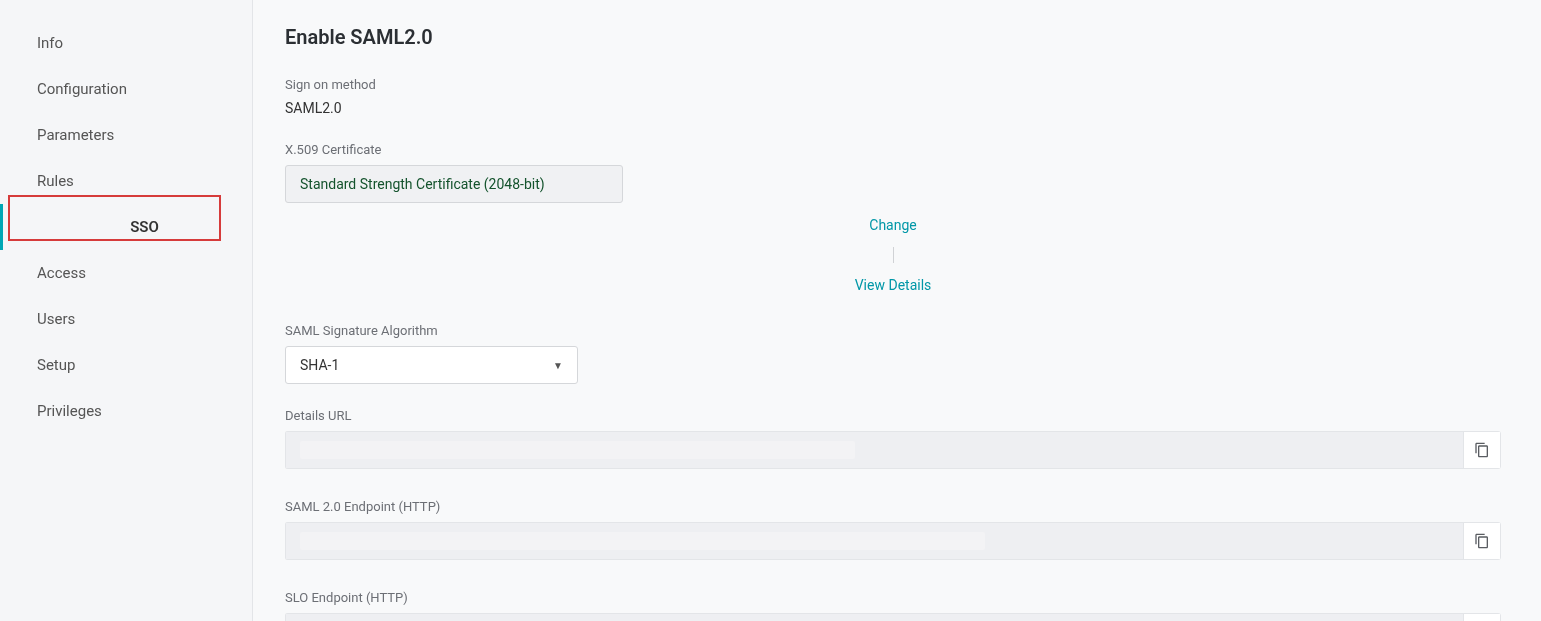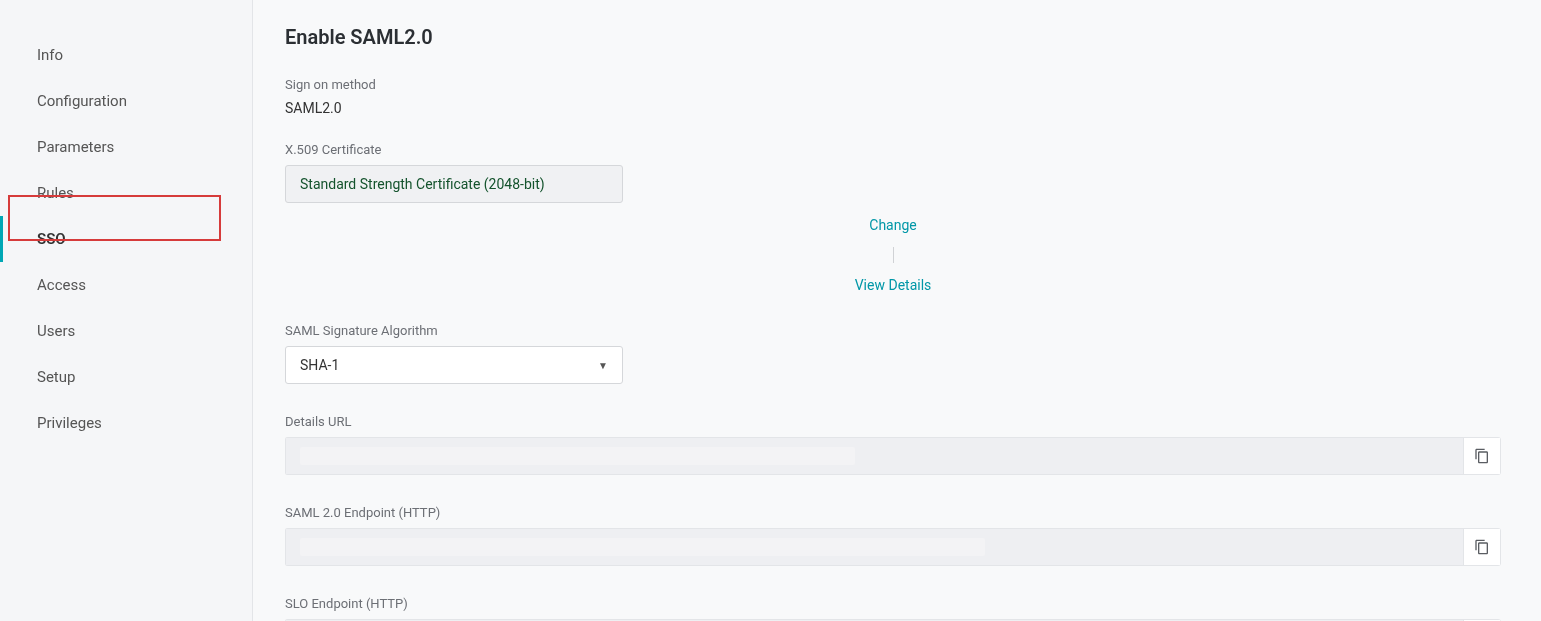--- a/index.html
+++ b/index.html
@@ -13,33 +13,34 @@
       color: #333;
       font-size: 14px;
       width: 1541px;
       height: 621px;
       display: flex;
     }
     .sidebar {
       width: 253px;
       background: #f5f6f8;
       border-right: 1px solid #e3e5e8;
-      padding-top: 32px;
+      padding-top: 20px;
     }
     .sidebar-item {
       padding: 14px 0 14px 34px;
       color: #555;
       font-size: 15px;
       cursor: pointer;
       border-left: 3px solid transparent;
     }
     .sidebar-item.active {
       border-left: 3px solid #00a7b5;
       font-weight: 600;
       color: #333;
+      text-align: center;
     }
     .highlight-box {
       position: absolute;
       left: 8px;
       top: 195px;
       width: 213px;
       height: 46px;
       border: 2px solid #d63b3b;
       pointer-events: none;
     }
@@ -87,22 +88,22 @@
       font-size: 14px;
       cursor: pointer;
     }
     .link-divider {
       width: 1px;
       height: 16px;
       background: #d0d2d5;
     }
     .select-wrap {
       position: relative;
-      width: 338px;
-      margin-bottom: 30px;
+      width: 293px;
+      margin-bottom: 24px;
     }
     .select {
       width: 100%;
       background: #fff;
       border: 1px solid #d5d7da;
       border-radius: 3px;
       padding: 10px 14px;
       font-size: 14px;
       color: #333;
       cursor: pointer;

